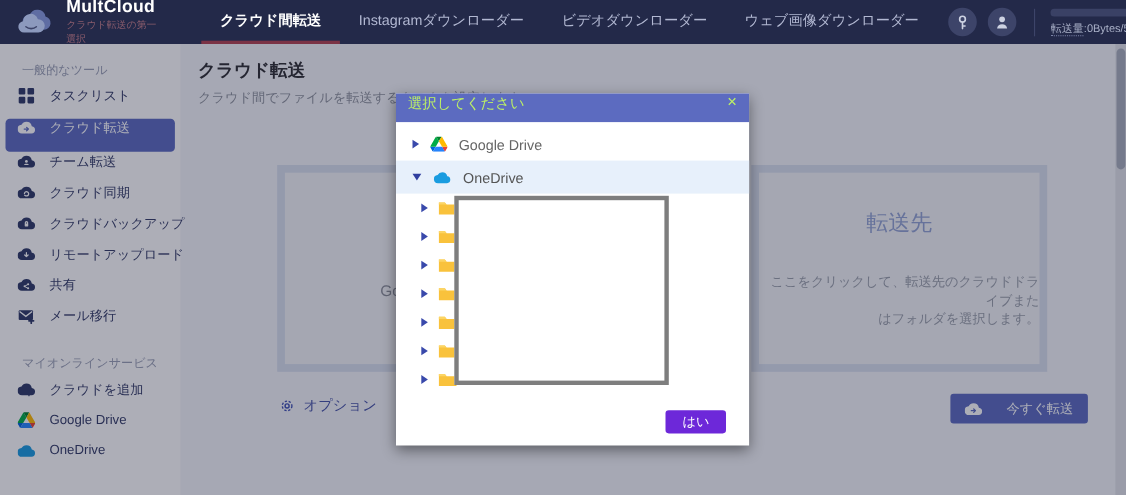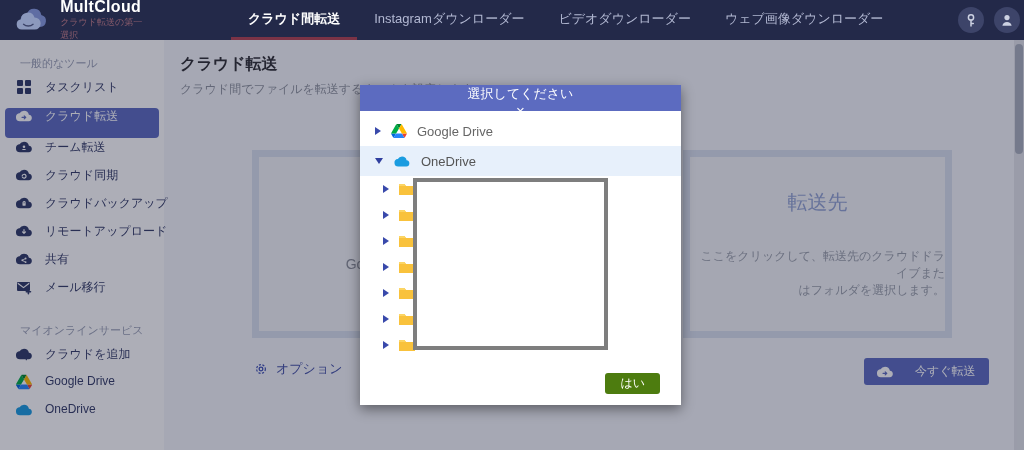--- a/index.html
+++ b/index.html
@@ -1,20 +1,20 @@
 <!DOCTYPE html>
 <html><head>
 <meta charset="utf-8">
 <style>
   * { margin:0; padding:0; box-sizing:border-box; }
   html,body { width:1024px; height:450px; overflow:hidden; }
   body { font-family:"Liberation Sans","DejaVu Sans",sans-serif; background:#f5f6fa; position:relative; }
 
   
-  .topnav { position:absolute; top:0; left:0; width:1024px; height:40px; background:#232949; display:flex; align-items:center; z-index:200;gap:48px; }
+  .topnav { position:absolute; top:0; left:0; width:1024px; height:40px; background:#232949; display:flex; align-items:center; z-index:200; }
   .brand { display:flex; align-items:center; margin-left:14px; gap:8px; }
   .brand-text .name { color:#fff; font-size:16px; font-weight:bold; letter-spacing:.3px; line-height:17px; }
   .brand-text .tagline { color:#8a5c6c; font-size:9px; margin-top:1px; }
   .menu { display:flex; margin-left:36px; height:40px; }
   .menu-item { color:#b2b8d2; font-size:13px; padding:0 17px; line-height:37px; height:40px; cursor:pointer; white-space:nowrap; }
   .menu-item.active { color:#fff; font-weight:bold; border-bottom:3px solid #7b3346; }
   .nav-right { display:flex; align-items:center; margin-left:auto; margin-right:6px; }
   .nav-circle { width:26px; height:26px; border-radius:50%; background:#3d4469; display:flex; align-items:center; justify-content:center; margin-left:10px; cursor:pointer; }
   .usage { margin-left:16px; padding-left:14px; border-left:1px solid #3d4469; width:112px; }
   .usage-bar { width:96px; height:7px; border-radius:4px; background:#3a4165; }
@@ -49,30 +49,30 @@
   .opt-label { font-size:13px; color:#4553a8; cursor:pointer; }
   .checkbox { width:12px; height:12px; border:1px solid #9096a3; background:#fdfdfd; margin-left:26px; cursor:pointer; }
   .chk-label { font-size:12px; color:#6b7080; white-space:nowrap; }
   .transfer-btn { position:absolute; left:700px; top:318px; height:27px; padding:0 13px; background:#5c6bc0; border-radius:3px; color:#fff; font-size:12px; display:flex; align-items:center; gap:22px; cursor:pointer; white-space:nowrap; }
   .scroll-strip { position:absolute; right:0; top:40px; bottom:0; width:10px; background:#e2e4ea; z-index:6; }
   .scroll-thumb { position:absolute; left:1px; width:8px; top:4px; height:110px; border-radius:4px; background:#aab0bd; }
 
   
   .overlay { position:absolute; left:0; top:40px; right:0; bottom:0; background:rgba(20,24,48,0.35); z-index:50; }
   .modal { position:absolute; left:360px; top:85px; width:321px; height:320px; background:#fff; z-index:100; box-shadow:0 4px 12px rgba(0,0,0,.45); }
-  .modal-header { height:26px; background:#5c6bc0; color:#ffffff; font-size:13px; display:flex; align-items:center; justify-content:space-between; padding:0 11px;flex-direction:column; }
+  .modal-header { height:26px; background:#5c6bc0; color:#bef264; font-size:13px; display:flex; align-items:flex-start; justify-content:space-between; padding:0 11px; }
   .modal-close { font-size:15px; cursor:pointer; line-height:15px; }
   .modal-body { position:relative; height:294px; }
   .tree-row { height:30px; display:flex; align-items:center; padding-left:15px; gap:10px; font-size:13px; color:#666; cursor:pointer; }
   .tree-row.selected { background:#e7f0fb; color:#555; }
   .tri-right { width:0; height:0; border-top:4px solid transparent; border-bottom:4px solid transparent; border-left:6px solid #3949ab; cursor:pointer; }
   .tri-down { width:0; height:0; border-left:4px solid transparent; border-right:4px solid transparent; border-top:6px solid #303f9f; cursor:pointer; }
   .folder-row { height:26px; display:flex; align-items:center; padding-left:23px; gap:9px; cursor:pointer; }
   .privacy-mask { position:absolute; left:53px; top:67px; width:195px; height:172px; background:#fff; border:4px solid #7e7e7e; z-index:5; }
-  .confirm-btn { position:absolute; right:21px; top:262px; height:21px; padding:0 15px; background:#4d7c0f; border-radius:3px; color:#fff; font-size:12px; display:flex; align-items:center; cursor:pointer; }
+  .confirm-btn { position:absolute; right:21px; top:262px; height:21px; padding:0 15px; background:#6d28d9; border-radius:3px; color:#fff; font-size:12px; display:flex; align-items:center; cursor:pointer; }
 </style>
 </head>
 <body>
 
 <div class="topnav">
   <div class="brand">
     <svg width="44" height="28" viewBox="0 0 44 28">
       <path d="M30 22a7 7 0 0 0 1.5-13.8A8.5 8.5 0 0 0 15 7a6.5 6.5 0 0 0-3 12.6z" fill="#5f6da3"></path>
       <path d="M24 25H9a6 6 0 0 1-1-11.9A8 8 0 0 1 23.6 11 5.4 5.4 0 0 1 24 25z" fill="#8c99bd"></path>
       <path d="M11 19c3 2.6 8 2.6 11 0" stroke="#3c4368" stroke-width="1.6" fill="none" stroke-linecap="round"></path>

